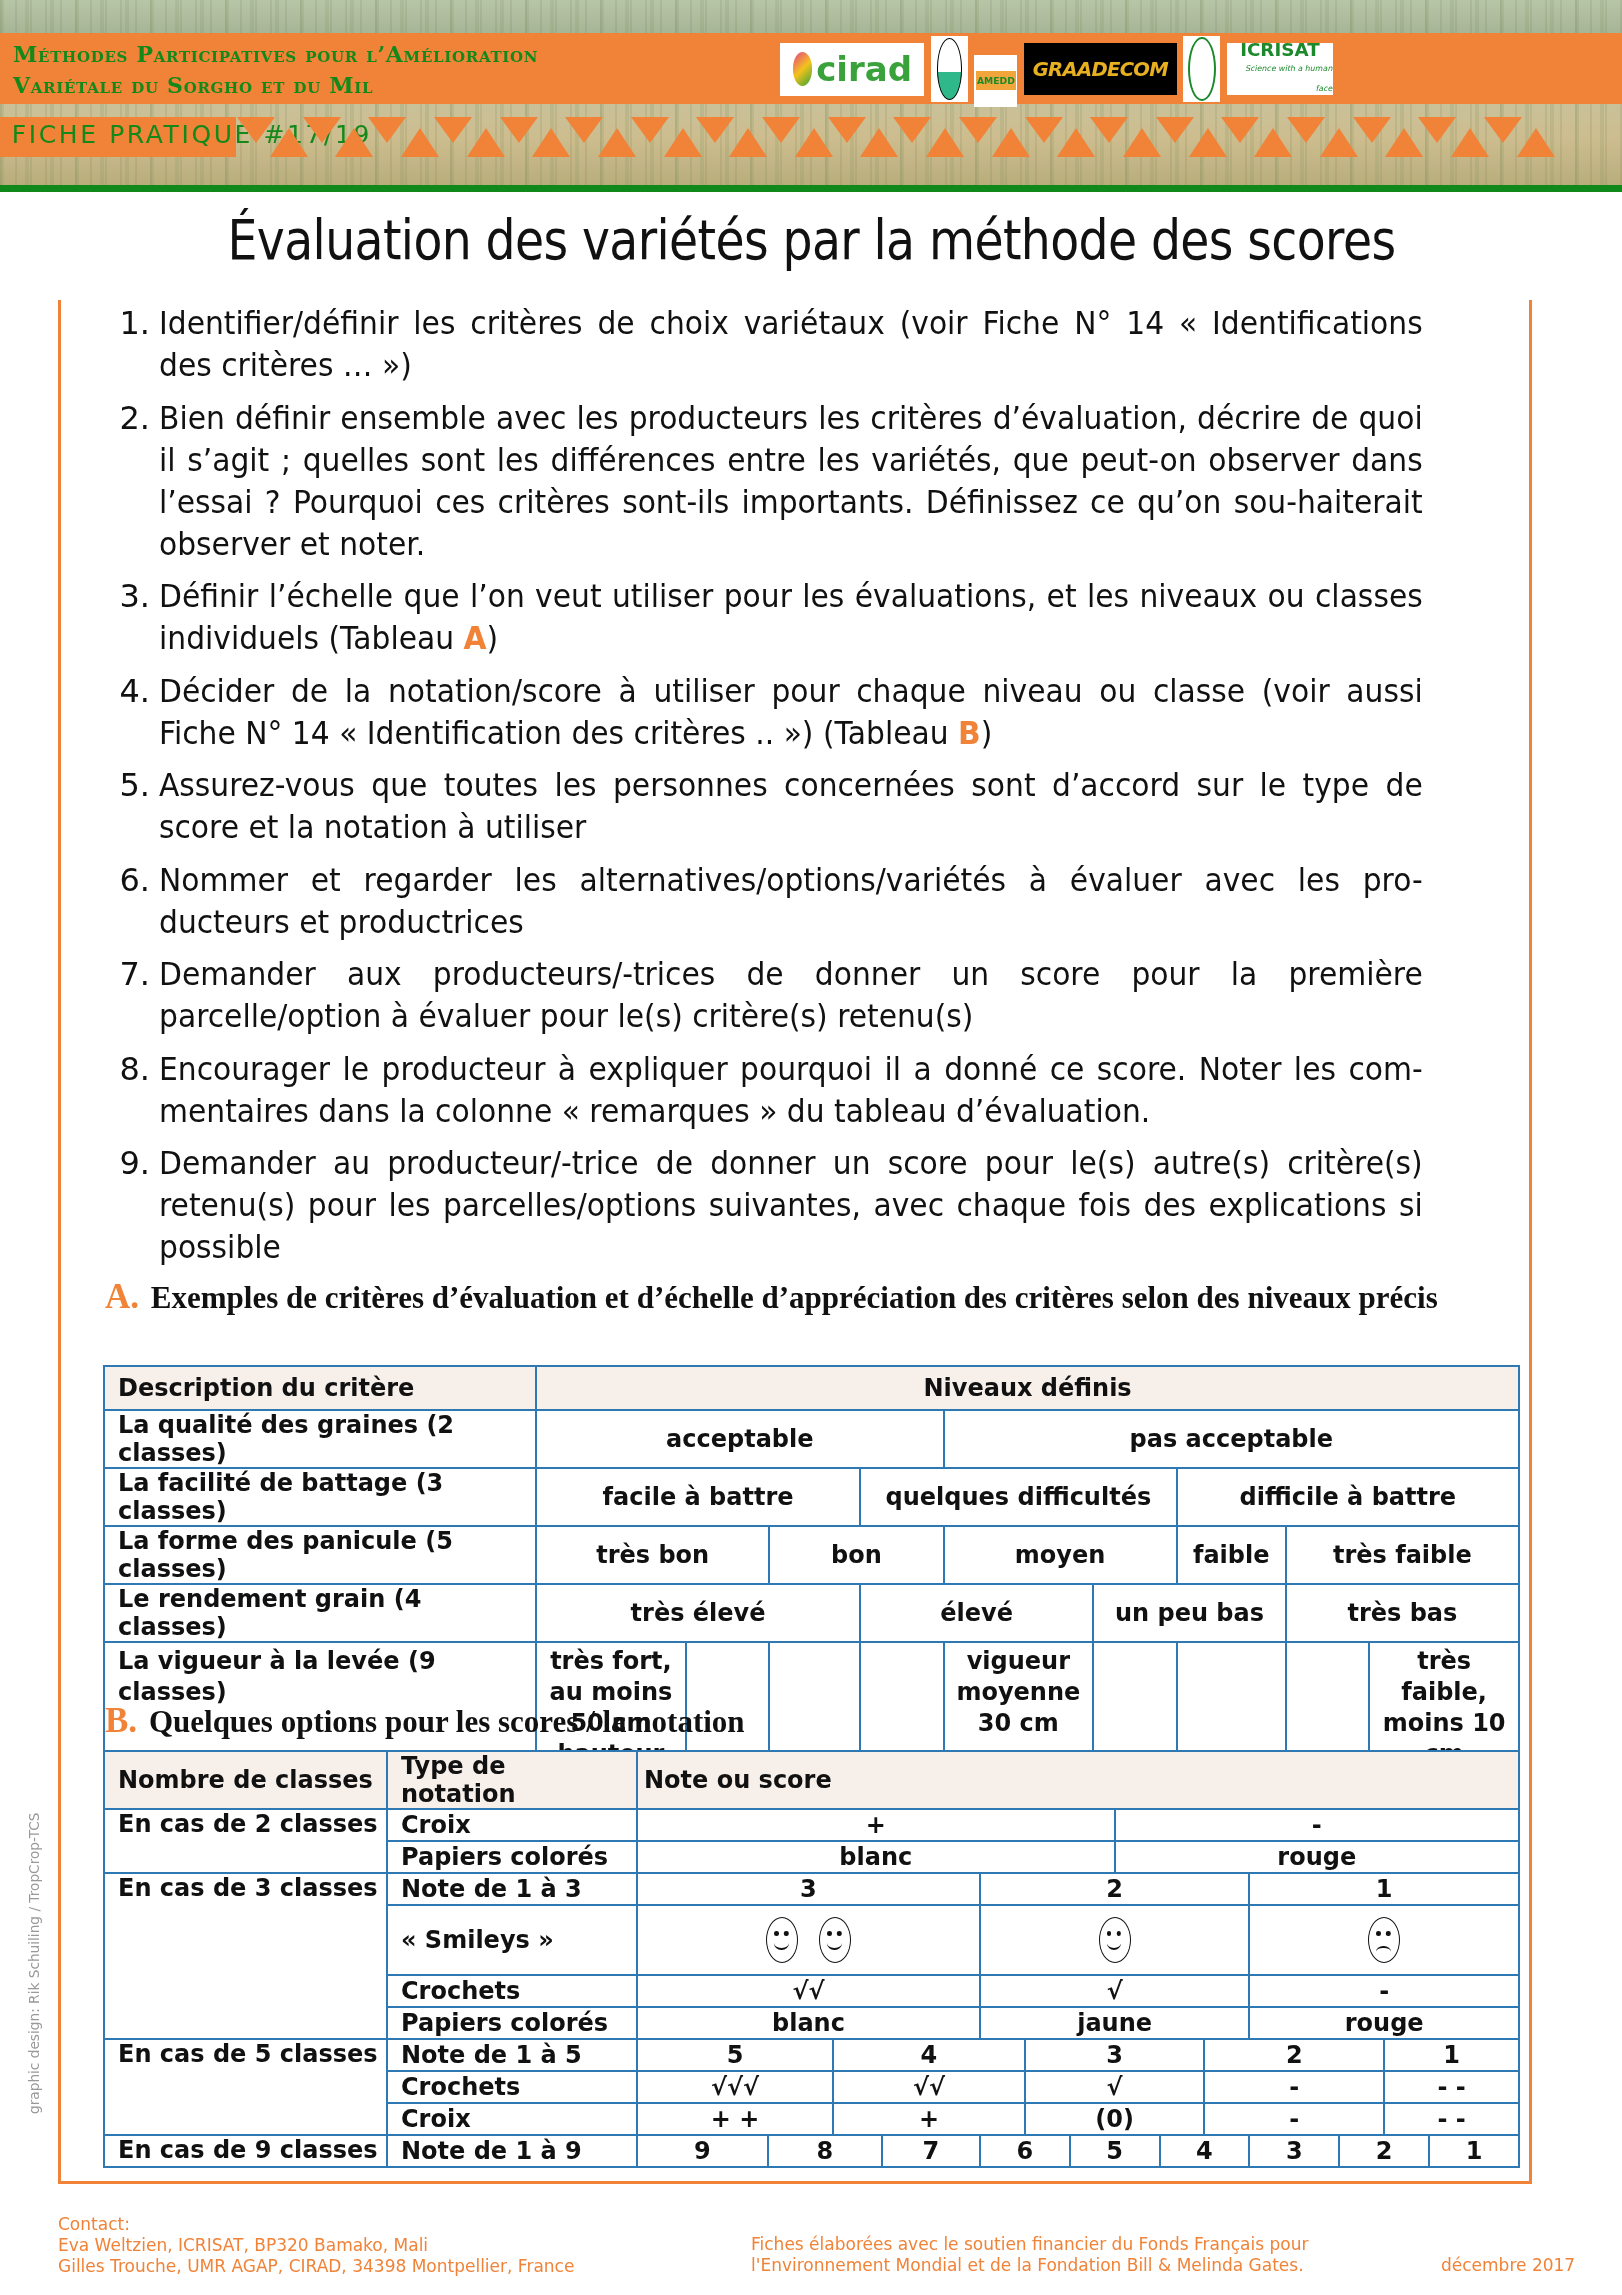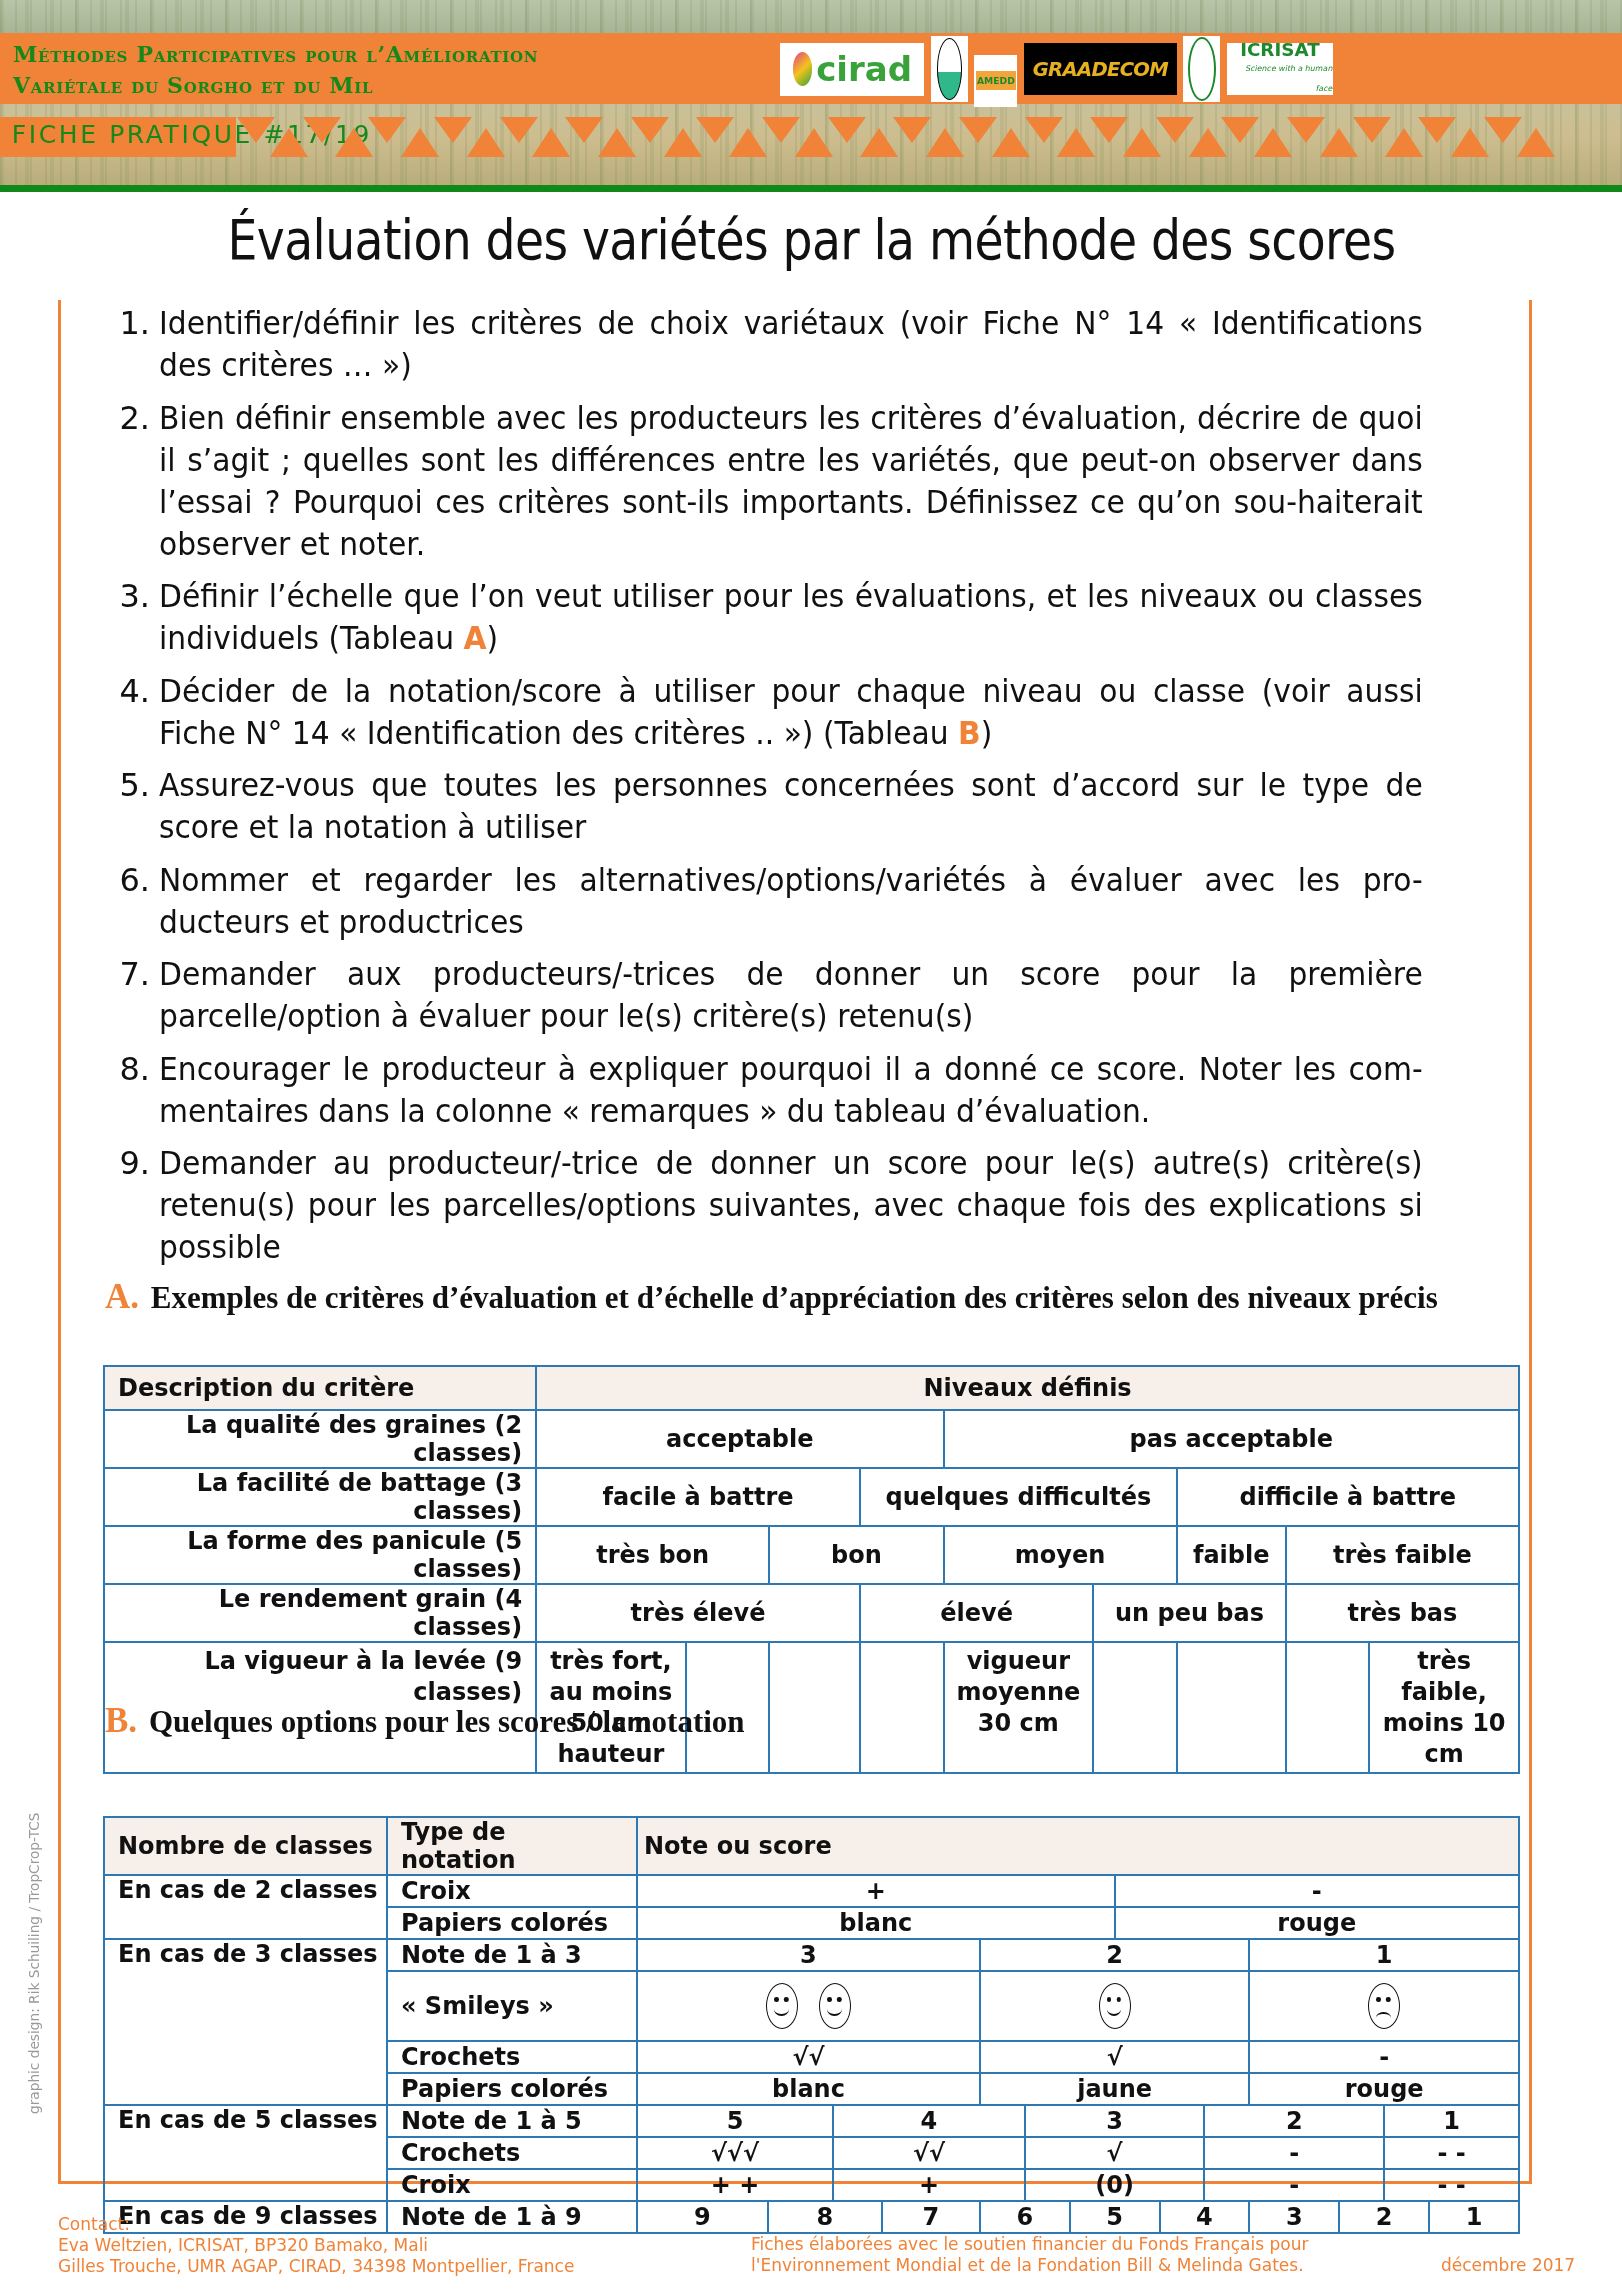--- a/index.html
+++ b/index.html
@@ -78,23 +78,23 @@
   }
   .sec-head .letter { color: #f08337; font-size: 35px; margin-right: 11.8px; }
   .sec-a { top: 1276px; width: 1413px; text-align: justify; }
   .sec-b { top: 1700px; }
   
   table { border-collapse: collapse; position: absolute; font-family: "DejaVu Sans", sans-serif; color: #111; font-weight: bold; }
   td, th { border: 2.6px solid #2e78b4; padding: 0 13px; font-size: 24px; }
   th { background: #f7efea; text-align: left; font-weight: bold; }
   .tbl-a { left: 103px; top: 1365px; width: 1417px; }
   .tbl-a td { height: 40px; text-align: center; }
-  .tbl-a td.crit { text-align: right; width: 386px; margin-top: 32px; }
+  .tbl-a td.crit { text-align: left; width: 386px; margin-top: 32px; }
   .tbl-a tr.tall td { height: 98px; vertical-align: top; line-height: 31px; padding-top: 2.6px; }
-  .tbl-b { left: 103px; top: 1816px; width: 1417px; }
+  .tbl-b { left: 103px; top: 1750px; width: 1417px; }
   .tbl-b td { height: 30px; text-align: center; padding: 0 6.5px; }
   .tbl-b td.cls { text-align: left; width: 255px; vertical-align: top; padding-left: 13px; }
   .tbl-b td.typ { text-align: left; width: 222px; padding-left: 13px; }
   .tbl-b tr.smiley-row td { height: 68px; }
   .smiley { display: inline-block; width: 30px; height: 44px; border: 1.3px solid #111; border-radius: 50%; position: relative; margin: 0 10.5px; vertical-align: middle; }
   .smiley::before { content: ""; position: absolute; left: 7.2px; top: 13px; width: 4.6px; height: 4.6px; background: #111; border-radius: 50%; box-shadow: 9.8px 0 0 #111; }
   .smiley.happy::after { content: ""; position: absolute; left: 7.2px; top: 18.3px; width: 14.4px; height: 11.8px; border-bottom: 2px solid #111; border-radius: 0 0 50% 50%; }
   .smiley.sad::after { content: ""; position: absolute; left: 7.2px; top: 27.5px; width: 14.4px; height: 9.2px; border-top: 2px solid #111; border-radius: 50% 50% 0 0; }
   
   .credit {

